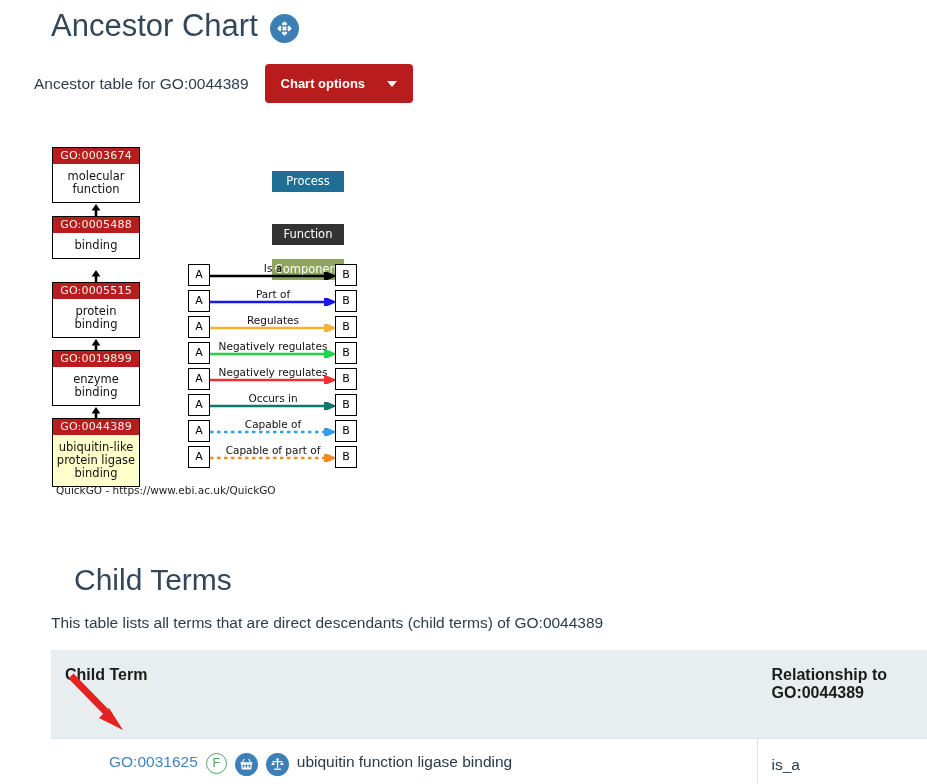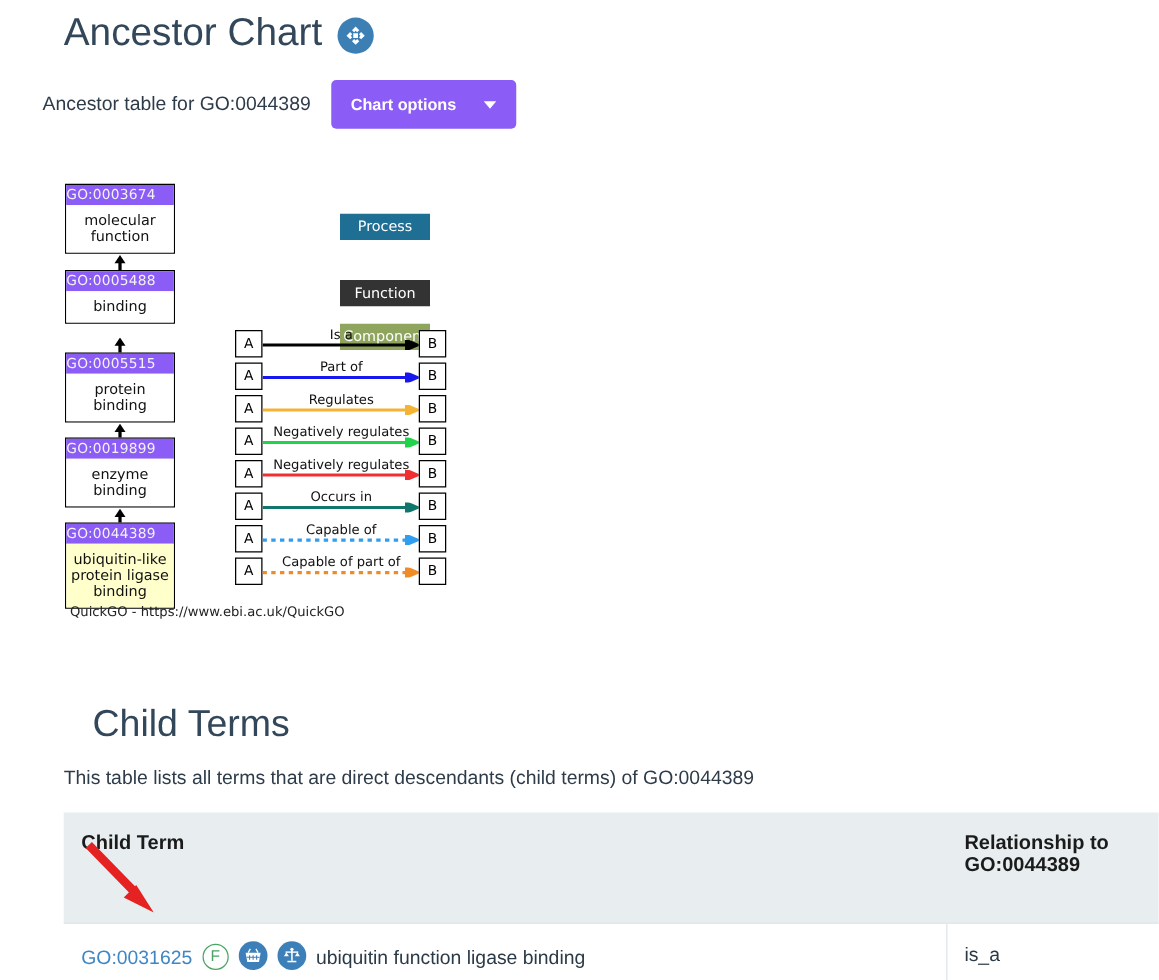--- a/index.html
+++ b/index.html
@@ -27,39 +27,39 @@
     margin-top: 4px; cursor: pointer;
   }
   .expand-icon svg { position: absolute; left: 4px; top: 4px; }
 
   .subline {
     position: absolute; left: 34px; top: 64px;
     display: flex; align-items: center; gap: 16px;
   }
   .subline-text { font-size: 15.5px; color: #2e3c4a; white-space: nowrap; }
   .chart-options-btn {
-    background: #8b5cf6; color: #ffffff; border: none;
+    background: #b91c1c; color: #ffffff; border: none;
     border-radius: 4px; padding: 0 16px; height: 39px;
     font-size: 13px; font-weight: bold; cursor: pointer;
     display: inline-flex; align-items: center; gap: 22px;
     font-family: "Liberation Sans", sans-serif;
   }
   .caret-down {
     width: 0; height: 0;
     border-left: 5px solid transparent; border-right: 5px solid transparent;
     border-top: 6px solid #ffffff; display: inline-block;
   }
 
   
   .graph { position: absolute; left: 0; top: 118px; width: 500px; height: 390px; }
 
   .go-node { position: absolute; width: 88px; border: 1.5px solid #000; background: #fff; }
   .go-node .go-id {
-    background: #8b5cf6; color: #f2f2f2; font-size: 11px;
-    text-align: left; padding: 1px 0 2px; letter-spacing: .2px;
+    background: #b91c1c; color: #f2f2f2; font-size: 11px;
+    text-align: center; padding: 1px 0 2px; letter-spacing: .2px;
     font-family: "DejaVu Sans", sans-serif;
   }
   .go-node .go-label {
     font-size: 11.5px; line-height: 13px; text-align: center;
     color: #111; padding: 6px 2px; background: #fff;
     font-family: "DejaVu Sans", sans-serif;
   }
   .go-node.focus .go-label { background: #ffffcc; }
 
   .up-arrow { position: absolute; width: 12px; height: 14px; }
@@ -115,21 +115,21 @@
   }
   .child-table thead th.col-term { width: 706px; }
   .child-table thead th.col-rel { width: 170px; border-left: 1px solid #e8eef0; }
   .child-table tbody td {
     padding: 14px 14px; vertical-align: middle;
     border-top: 1px solid #dfe4e6; border-bottom: 1px solid #dfe4e6;
     color: #2b3a47; font-size: 15.5px;
   }
   .child-table tbody td.col-term { border-right: 1px solid #dfe4e6; }
 
-  .term-cell { display: flex; align-items: flex-end; gap: 8px; }
+  .term-cell { display: flex; align-items: flex-start; gap: 8px; margin-left: 44px; }
   .go-link { color: #3f86c4; text-decoration: none; font-size: 15.5px; cursor: pointer; }
 
   .badge-f {
     width: 21px; height: 21px; border-radius: 50%;
     border: 1.4px solid #4aa564; color: #4aa564;
     font-size: 12.5px; line-height: 18px; text-align: center;
     display: inline-block; background: #fff;
   }
   .icon-circle {
     width: 23px; height: 23px; border-radius: 50%;

